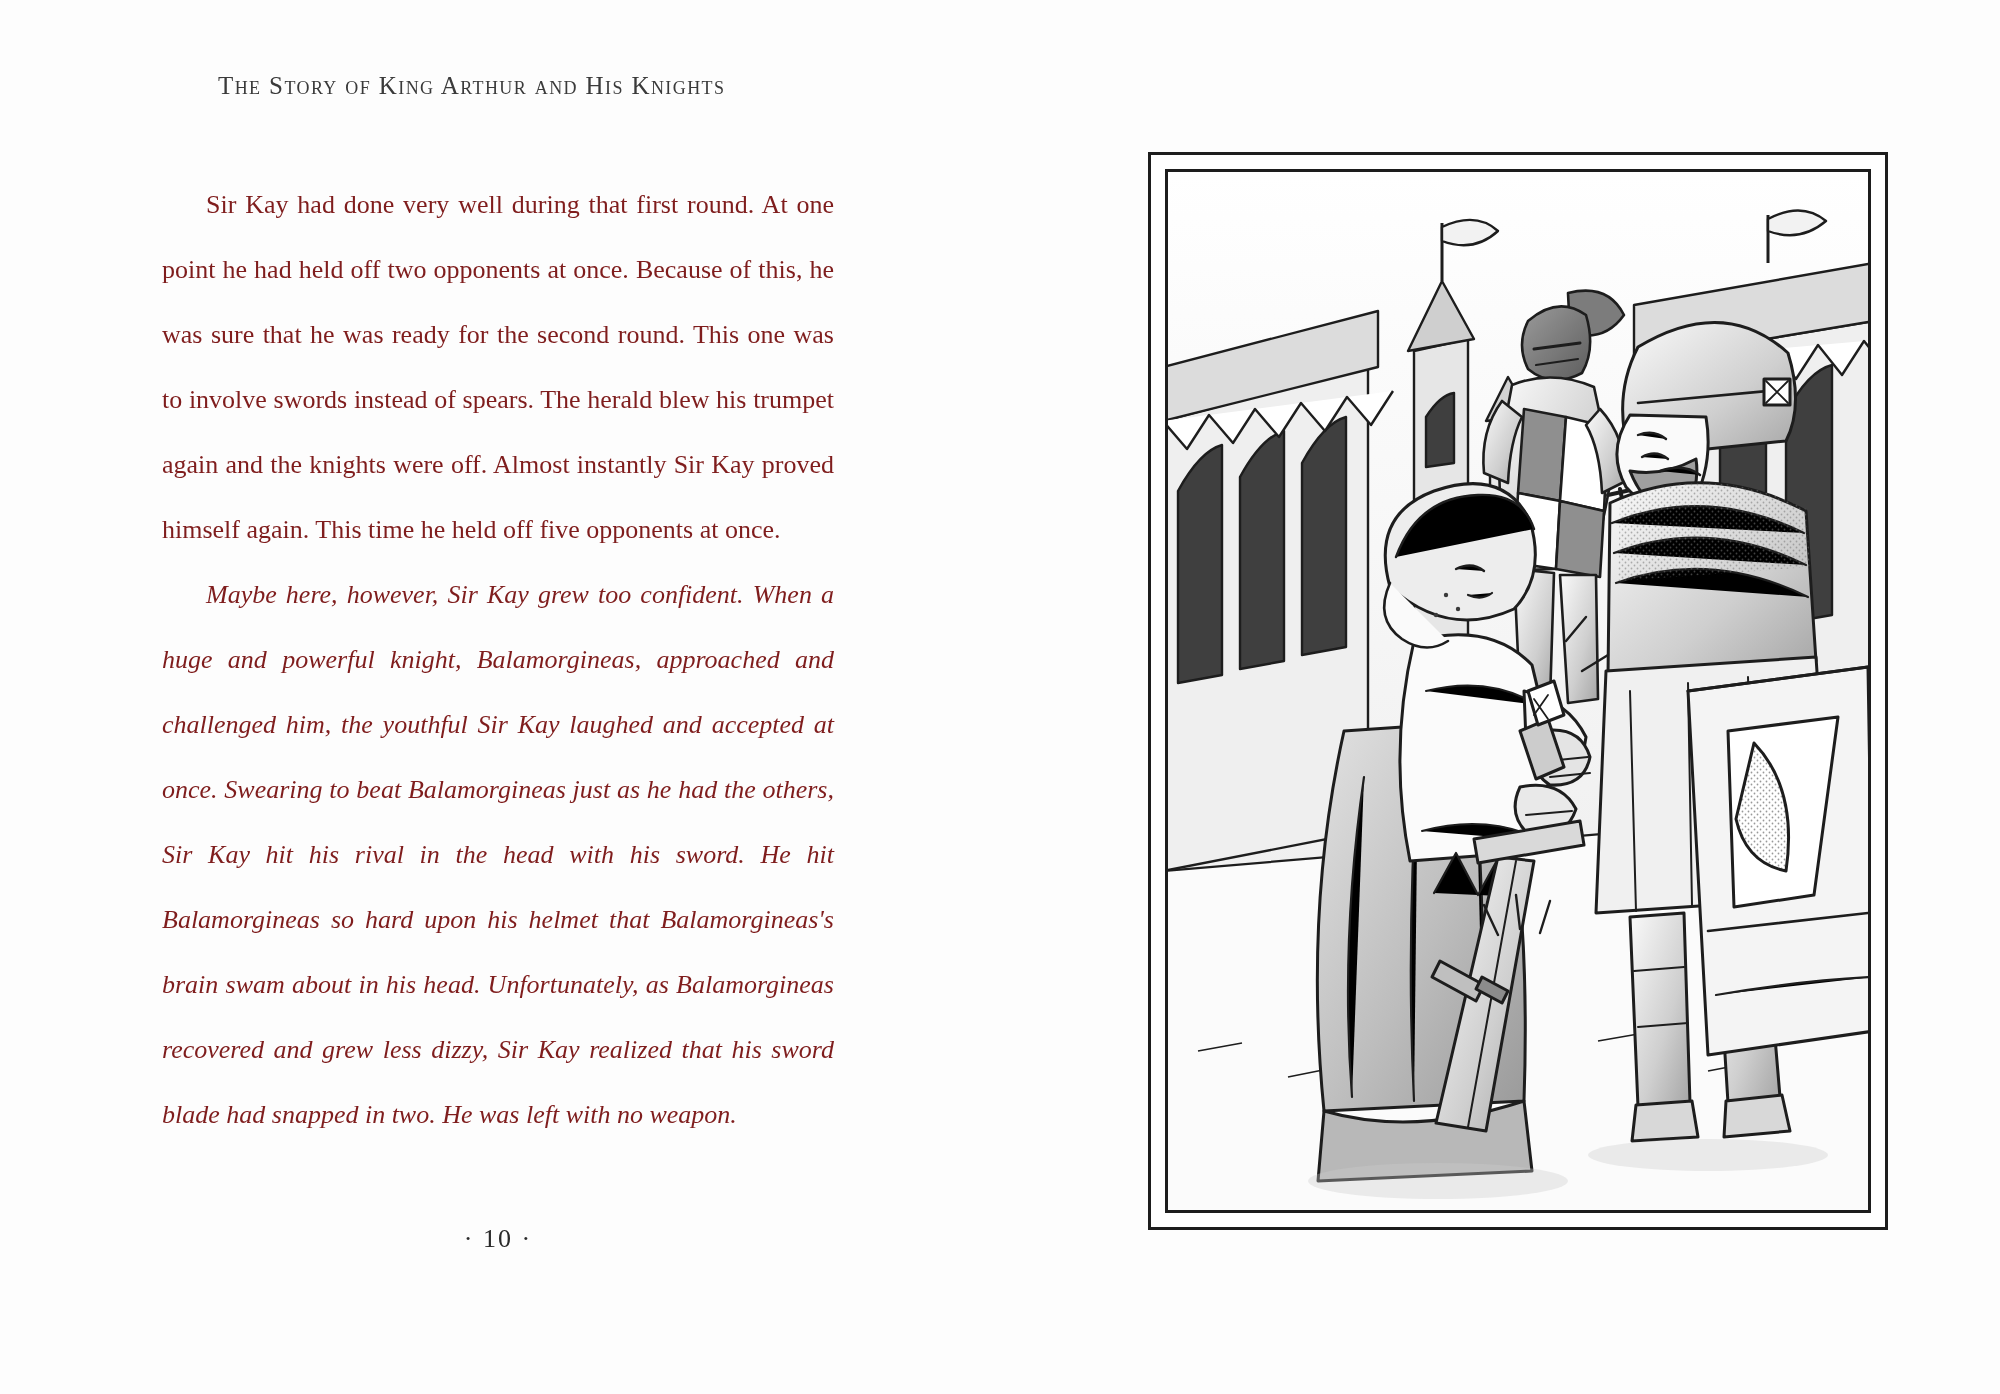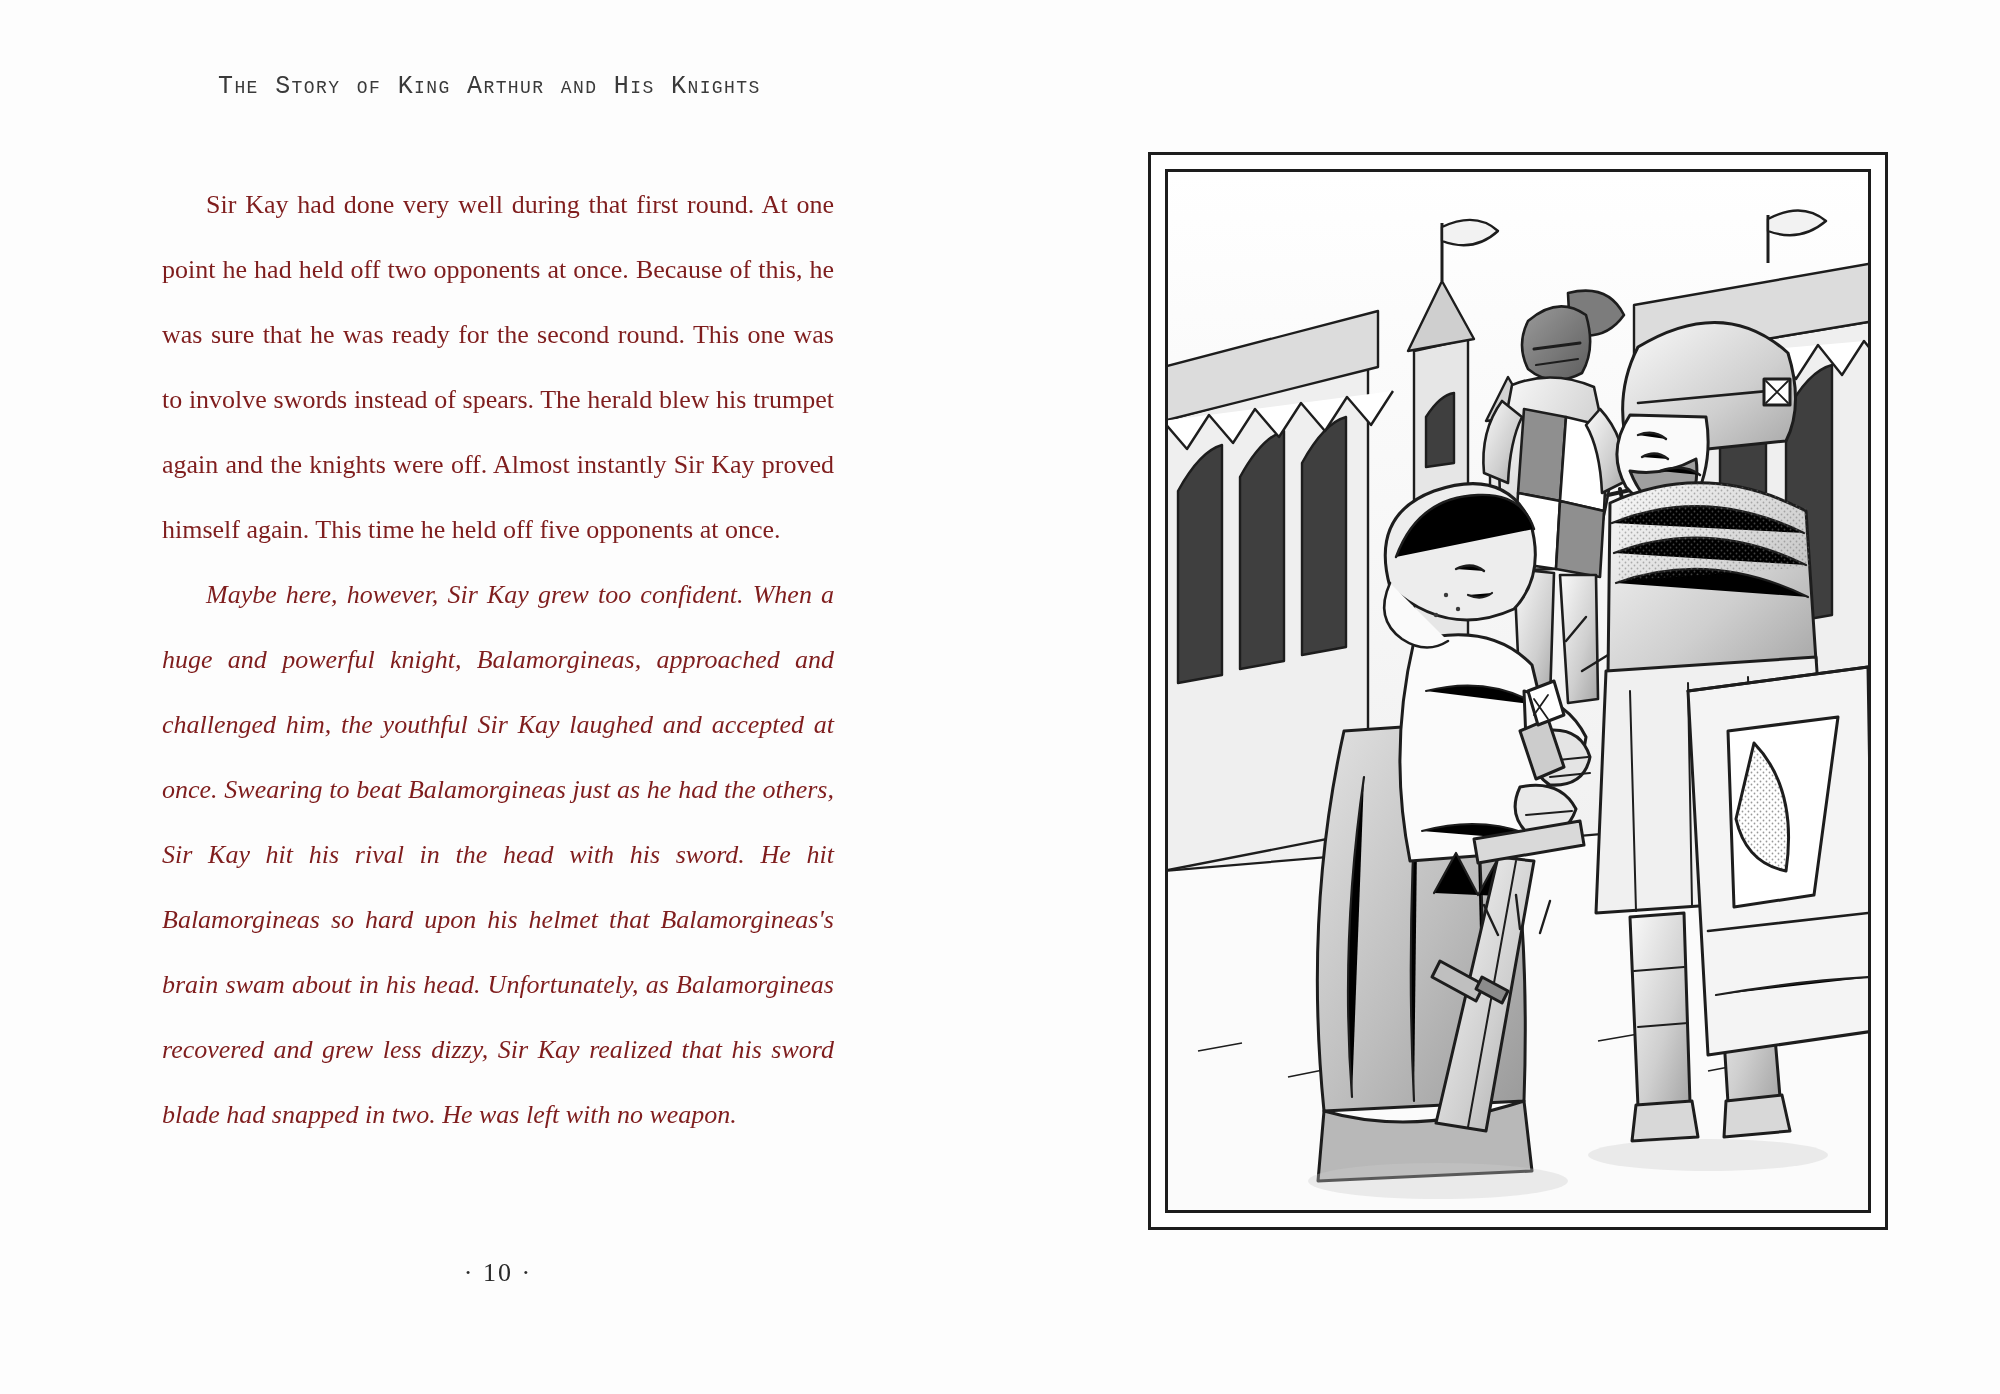--- a/index.html
+++ b/index.html
@@ -19,21 +19,21 @@
     width: 2000px;
     height: 1394px;
     background: #fdfdfd;
   }
 
   
   .running-head {
     position: absolute;
     left: 218px;
     top: 72px;
-    font-family: Liberation Mono, monospace;
+    font-family: Liberation Serif, serif;
     font-size: 25px;
     letter-spacing: 1.4px;
     color: #3a3a3a;
     font-variant: small-caps;
     white-space: nowrap;
   }
 
   
   .text-column {
     position: absolute;
@@ -56,21 +56,21 @@
   }
   .body-par + .body-par {
     margin-top: 0px;
     font-style: italic;
   }
 
   
   .folio {
     position: absolute;
     left: 162px;
-    top: 1258px;
+    top: 1224px;
     width: 672px;
     text-align: center;
     font-family: "Liberation Serif", serif;
     font-size: 26px;
     letter-spacing: 2px;
     color: #2a2a2a;
   }
 
   
   .illustration {

